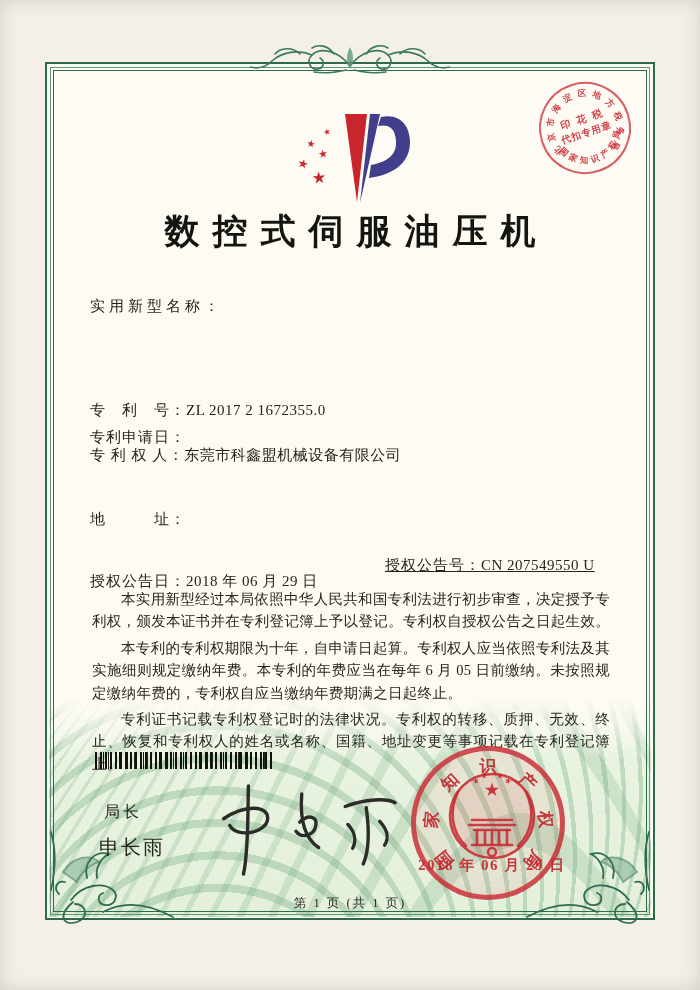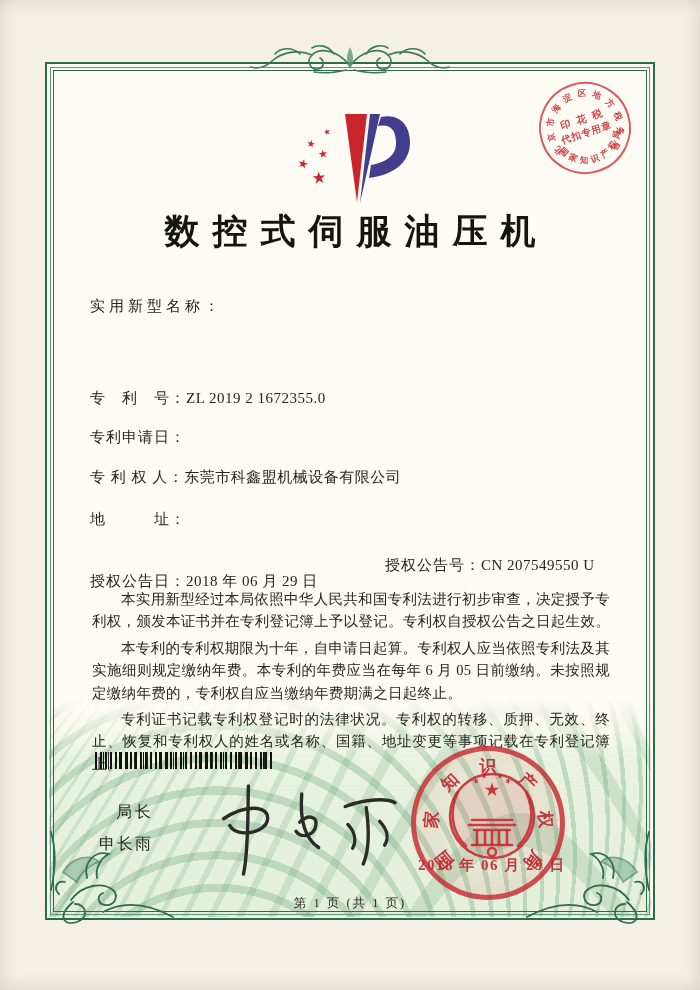--- a/index.html
+++ b/index.html
@@ -45,35 +45,35 @@
   .cert-no{position:absolute;left:98px;top:112px;font-size:15px;letter-spacing:2px;}
   .logo{position:absolute;left:293px;top:112px;width:118px;height:92px;}
   .title{
     position:absolute;left:0;right:0;top:208px;text-align:center;
     font-size:35px;font-weight:600;letter-spacing:13px;text-indent:13px;color:#15150f;
   }
   .row{position:absolute;left:90px;display:flex;font-size:15px;line-height:26px;}
   .flabel{white-space:pre;flex:none;letter-spacing:1px;}
   .flabel.wide{letter-spacing:4px;}
   .fvalue{width:430px;letter-spacing:.5px;}
-  .grant-no{position:absolute;left:385px;top:552px;font-size:15px;line-height:26px;letter-spacing:.5px;}
+  .grant-no{position:absolute;left:385px;top:552px;font-size:15px;line-height:26px;letter-spacing:.5px;text-decoration:underline;}
   .bodytext{
     position:absolute;left:88px;top:584px;width:526px;
     font-size:14.5px;line-height:22.4px;text-align:justify;letter-spacing:.3px;
   }
   .bodytext p{margin:4px;text-indent:2em;}
   .barcode{
     position:absolute;left:95px;top:752px;width:178px;height:17px;
     background:
       repeating-linear-gradient(90deg,#14120f 0 2px,transparent 2px 5px),
       repeating-linear-gradient(90deg,#14120f 0 1px,transparent 1px 8px),
       repeating-linear-gradient(90deg,rgba(20,18,15,.9) 0 1px,transparent 1px 13px);
   }
-  .sig-title{position:absolute;left:104px;top:802px;font-size:16px;letter-spacing:3px;margin-left:12px;}
-  .sig-name{position:absolute;left:99px;top:834px;font-size:16px;letter-spacing:2px;}
+  .sig-title{position:absolute;left:104px;top:802px;font-size:16px;letter-spacing:3px;}
+  .sig-name{position:absolute;left:99px;top:834px;font-size:20px;letter-spacing:2px;}
   .sig-script{position:absolute;left:196px;top:776px;width:214px;height:108px;transform:rotate(-2deg);}
   .seal{
     position:absolute;left:411px;top:746px;width:154px;height:154px;border-radius:50%;
     border:5px solid rgba(200,44,52,.82);box-sizing:border-box;
     background:radial-gradient(circle, rgba(220,60,66,.05) 40%, rgba(220,60,66,.14));
   }
   .arc{position:absolute;inset:0;}
   .arc span{
     position:absolute;left:50%;top:50%;width:1em;height:1em;margin:-0.5em 0 0 -0.5em;
     display:flex;align-items:center;justify-content:center;transform-origin:50% 50%;
@@ -186,28 +186,28 @@
         <span style="transform: rotate(140deg) translate(0px, -33px) rotate(180deg);">权</span>
         <span style="transform: rotate(120deg) translate(0px, -33px) rotate(180deg);">局</span>
       </div>
   </div>
 
   <div class="title">数控式伺服油压机</div>
 
   <div class="row" style="top:293px">
     <span class="flabel wide">实用新型名称：</span>
   </div>
-  <div class="row" style="top:385px">
+  <div class="row" style="top:397px">
     <span class="flabel">专　利　号：</span>
-    <span class="fvalue">ZL 2019 2 1672355.0</span>
+    <span class="fvalue">ZL 2017 2 1672355.0</span>
   </div>
   <div class="row" style="top:424px">
     <span class="flabel">专利申请日：</span>
   </div>
-  <div class="row" style="top:464px">
+  <div class="row" style="top:442px">
     <span class="flabel">专 利 权 人：</span>
     <span class="fvalue">东莞市科鑫盟机械设备有限公司</span>
   </div>
   <div class="row" style="top:506px">
     <span class="flabel">地　　　址：</span>
   </div>
   <div class="row" style="top:568px">
     <span class="flabel">授权公告日：</span>
     <span class="fvalue" style="width:180px">2018 年 06 月 29 日</span>
   </div>

